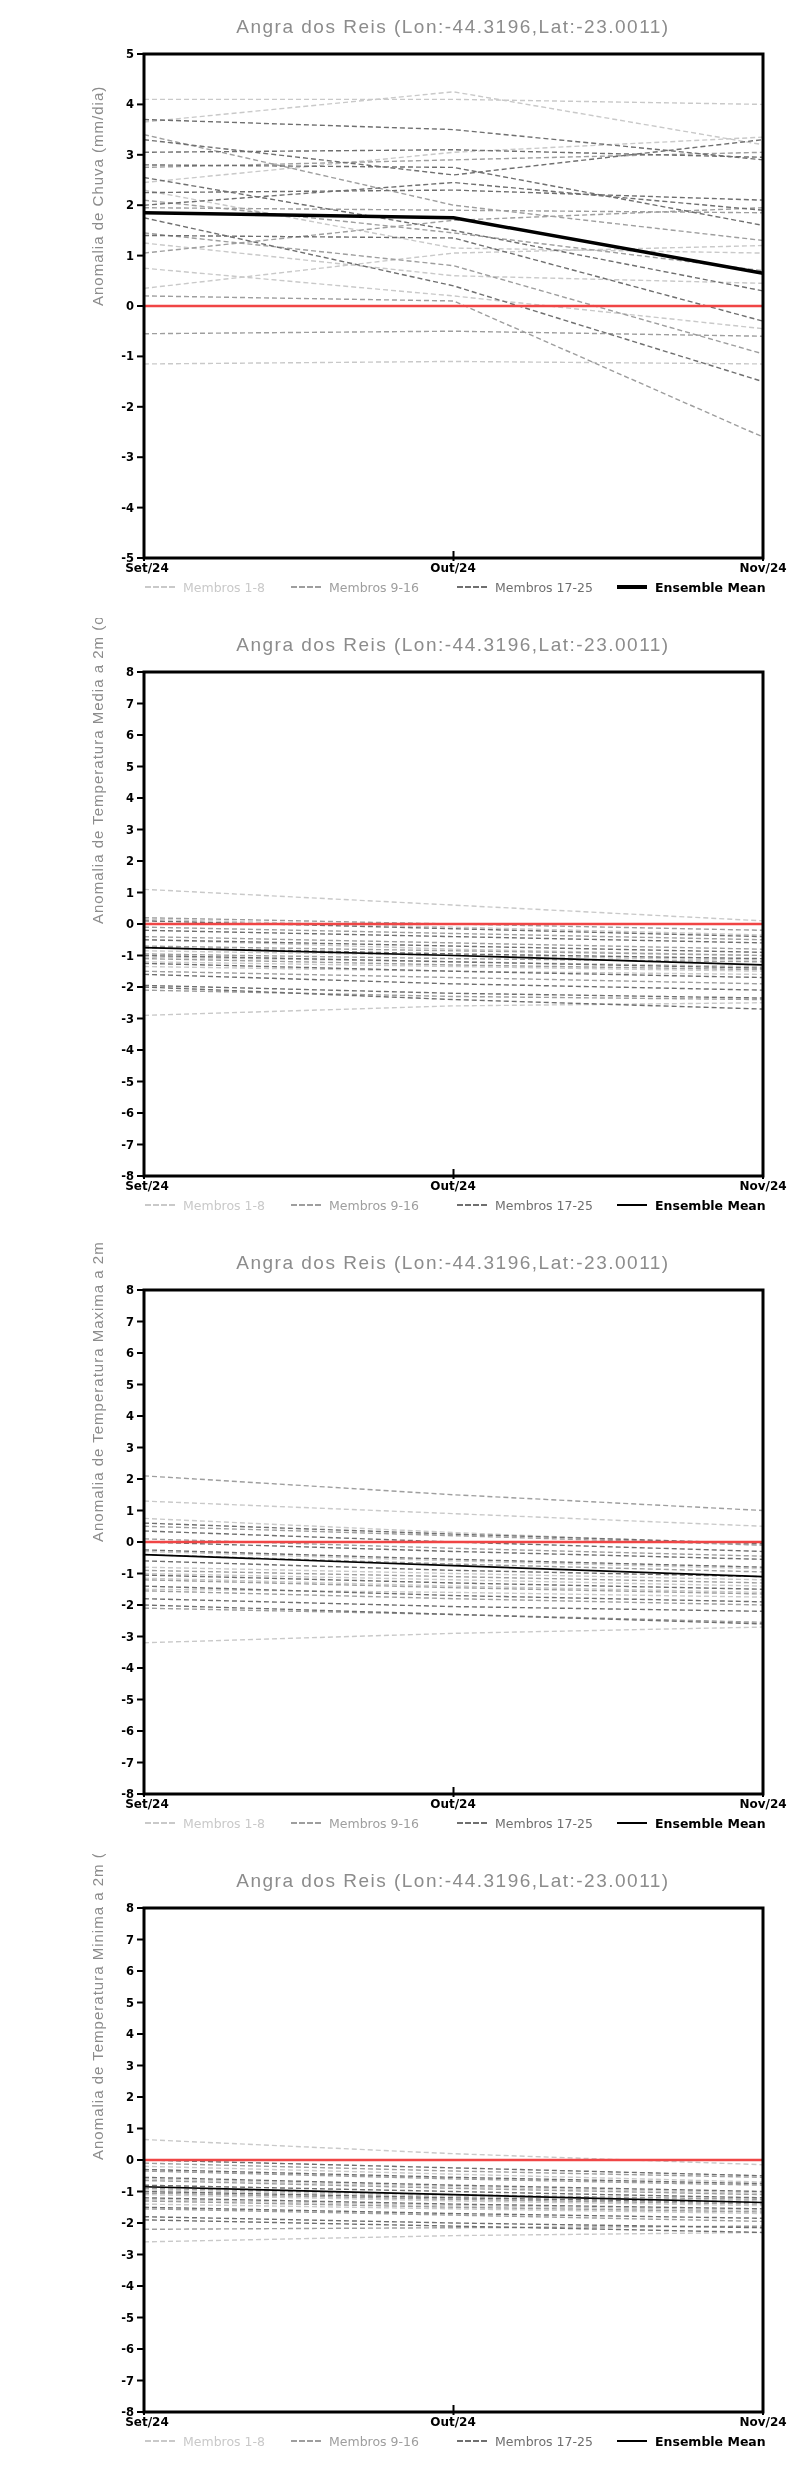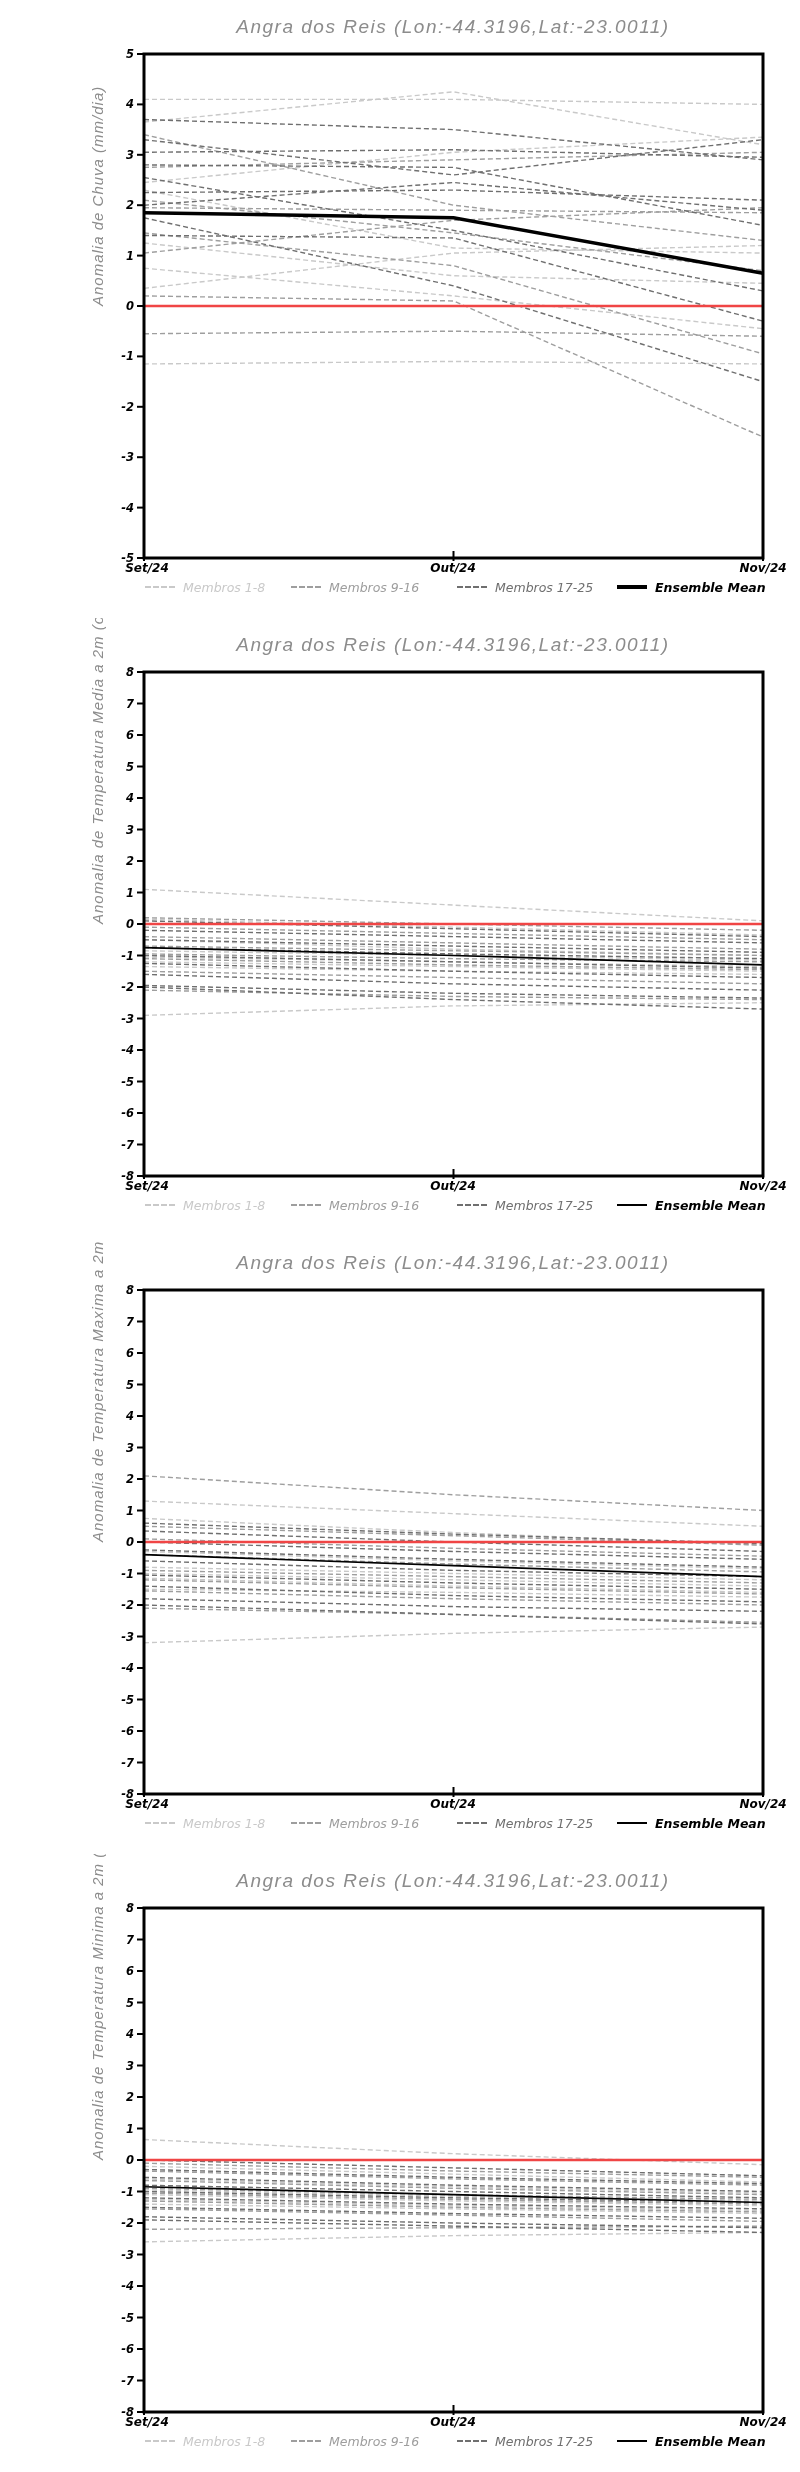--- a/index.html
+++ b/index.html
@@ -1,18 +1,18 @@
 <!DOCTYPE html>
 <html><head>
 <meta charset="utf-8">
 <style>
   html,body{margin:0;padding:0;background:#ffffff;}
   #page{position:relative;width:800px;height:2472px;background:#ffffff;
         font-family:"Liberation Sans",sans-serif;}
-  .chart{position:relative;width:800px;height:618px;overflow:hidden;font-style:italic;}
+  .chart{position:relative;width:800px;height:618px;overflow:hidden;}
   .chart-title{position:absolute;top:16px;left:103px;width:700px;text-align:center;
         font-size:19px;font-weight:400;color:#8c8c8c;letter-spacing:1.5px;white-space:nowrap;}
   .y-axis-label{position:absolute;left:97px;top:306px;width:0;height:0;overflow:visible;}
   .y-axis-label span{display:block;white-space:nowrap;transform:translate(-50%,-50%) rotate(-90deg);
         font-size:15px;color:#8c8c8c;letter-spacing:1px;}
   .plot-svg{position:absolute;left:0;top:0;}
   .x-label{position:absolute;top:561px;transform:translateX(-50%);
         font-size:12px;font-weight:700;color:#000;white-space:nowrap;
         font-family:"DejaVu Sans",sans-serif;}
   .legend{position:absolute;left:0;top:579px;width:800px;height:20px;}

